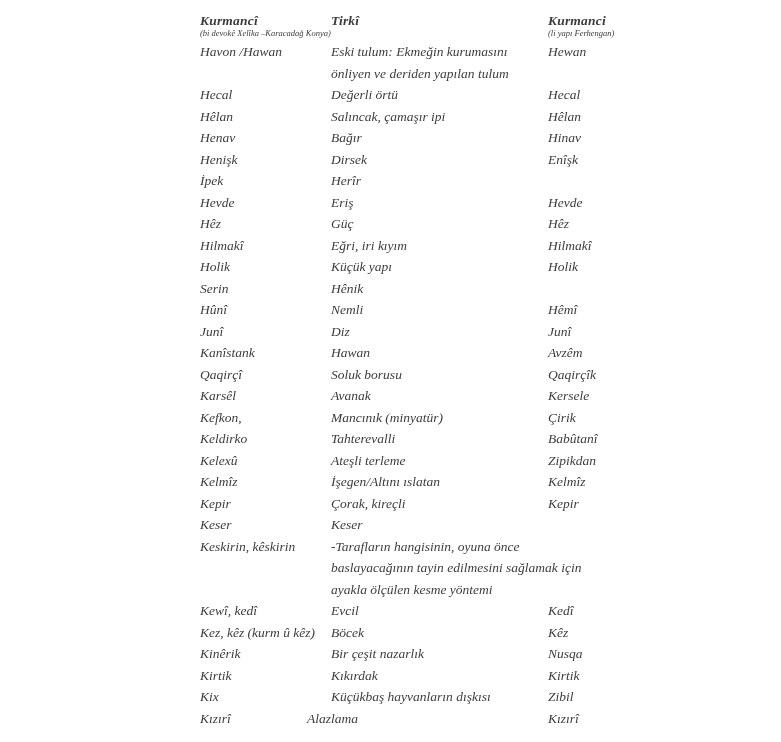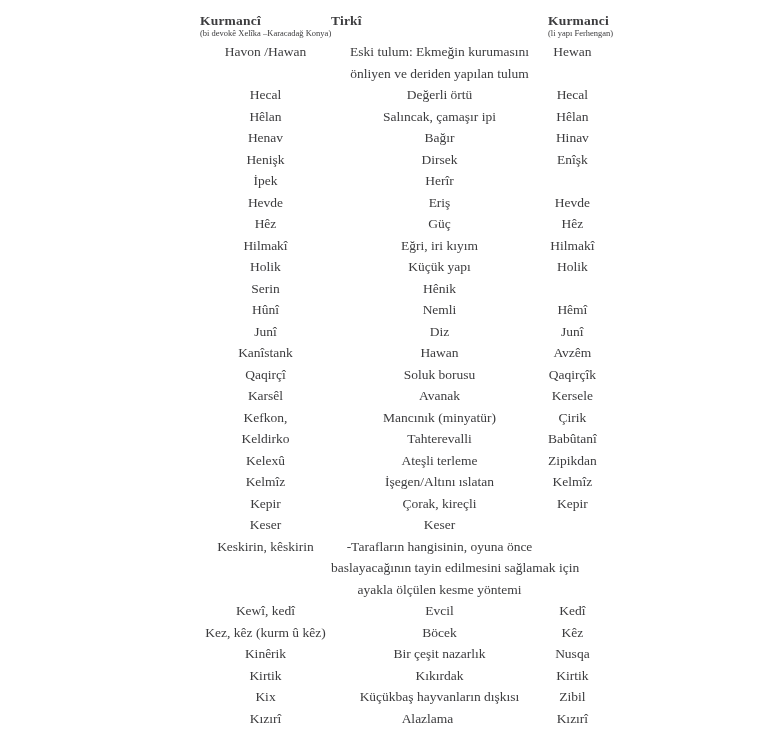--- a/index.html
+++ b/index.html
@@ -9,46 +9,45 @@
     background: #ffffff;
     font-family: "Liberation Serif", "DejaVu Serif", serif;
     color: #3c3c3e;
     overflow: hidden;
   }
   .page {
     position: relative;
     width: 628px;
     height: 742px;
     background: #ffffff;
+    font-style: italic;
   }
   .columns-header {
     position: absolute;
     left: 200px;
     top: 13px;
     display: grid;
     grid-template-columns: 131px 217px auto;
   }
   .col-header .title {
     font-weight: bold;
     font-size: 13.5px;
     line-height: 15px;
     letter-spacing: 0.2px;
     white-space: pre;
   }
   .col-header .subtitle {
     font-size: 8.5px;
     line-height: 10px;
     white-space: pre;
-    text-align: center;
   }
   .rows {
     position: absolute;
     left: 200px;
     top: 41px;
-    text-align: center;
   }
   .row {
     display: grid;
     grid-template-columns: 131px 217px auto;
   }
   .cell {
     font-size: 13.5px;
     line-height: 21.5px;
     white-space: pre;
   }

